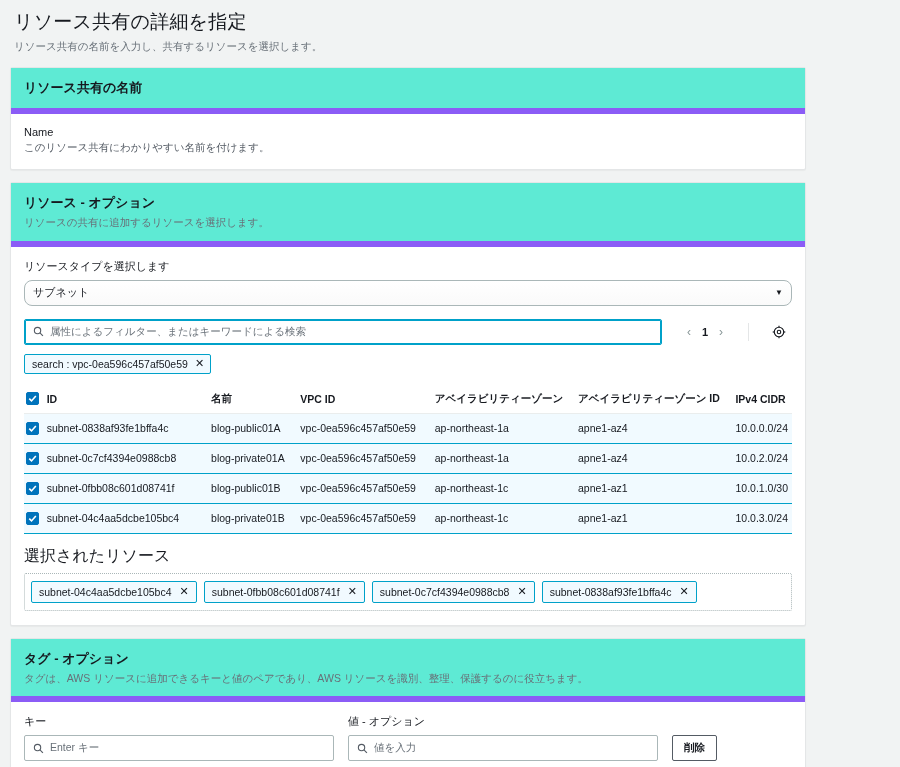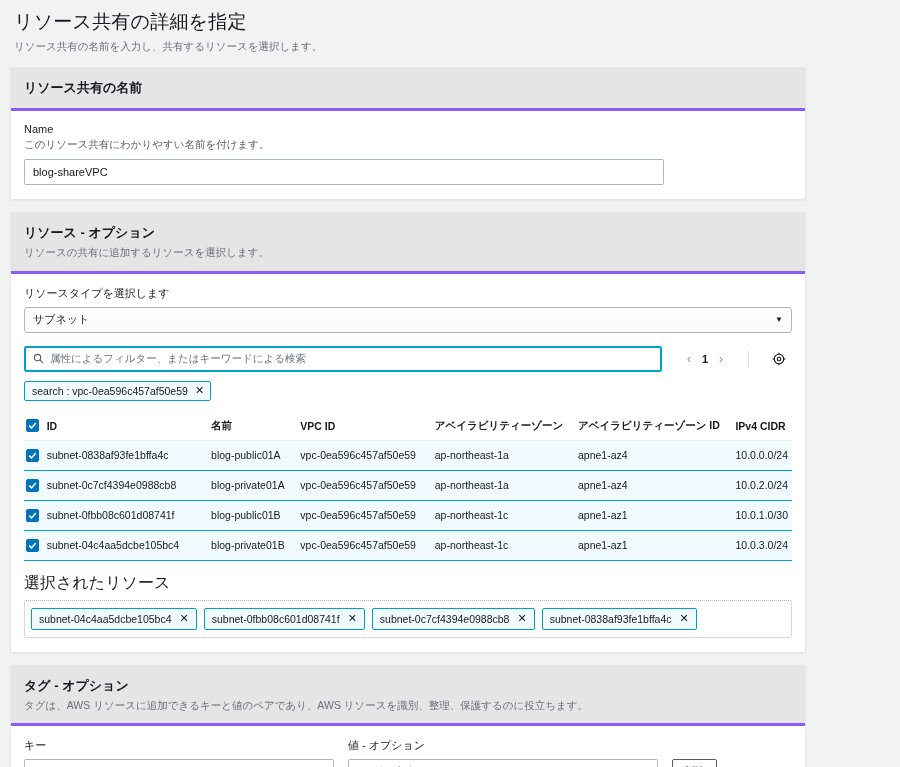--- a/index.html
+++ b/index.html
@@ -21,22 +21,22 @@
   
   .card {
     background: #ffffff;
     border: 1px solid #e4e6e7;
     border-radius: 2px;
     margin: 12px 10px 0 10px;
     box-shadow: 0 1px 1px rgba(0,0,0,.04);
   }
   .card-head {
     padding: 11px 13px;
-    border-bottom: 3px solid #8b5cf6;
-    background: #e5e5e5;
+    border-bottom: 6px solid #8b5cf6;
+    background: #5eead4;
   }
   .card-title { font-size: 13px; font-weight: bold; color: #16191f; }
   .card-desc { font-size: 10.5px; color: #687078; margin-top: 3px; line-height: 1.4; }
   .card-body { padding: 12px 13px 14px 13px; }
 
   
   .field-label { font-size: 11px; color: #16191f; font-weight: 400; }
   .field-hint { font-size: 10.5px; color: #545b64; margin-top: 2px; line-height: 1.4; }
   .text-input {
     margin-top: 7px;
@@ -48,21 +48,21 @@
     padding: 0 8px;
     font-size: 11px;
     color: #16191f;
   }
   .w-name { width: 640px; }
 
   .select-label { font-size: 11px; color: #16191f; margin-bottom: 6px; display: block; }
   .select {
     height: 26px;
     border: 1px solid #aab7b8;
-    border-radius: 3px;
+    border-radius: 8px;
     background: linear-gradient(#ffffff, #fafafa);
     display: flex; align-items: center; justify-content: space-between;
     padding: 0 8px;
     font-size: 11px;
   }
   .caret { font-size: 8px; color: #16191f; }
 
   
   .search-row { display: flex; align-items: center; margin-top: 13px; gap: 11px; }
   .search-box {
@@ -189,23 +189,20 @@
     <div class="page-sub">リソース共有の名前を入力し、共有するリソースを選択します。</div>
   </div>
 
   <div class="card">
     <div class="card-head">
       <div class="card-title">リソース共有の名前</div>
     </div>
     <div class="card-body">
       <div class="field-label">Name</div>
       <div class="field-hint">このリソース共有にわかりやすい名前を付けます。</div>
-      <div class="text-input w-name">
-        <span>blog-shareVPC</span>
-      </div>
     </div>
   </div>
 
   <div class="card">
     <div class="card-head">
       <div class="card-title">リソース - オプション</div>
       <div class="card-desc">リソースの共有に追加するリソースを選択します。</div>
     </div>
     <div class="card-body">
 

